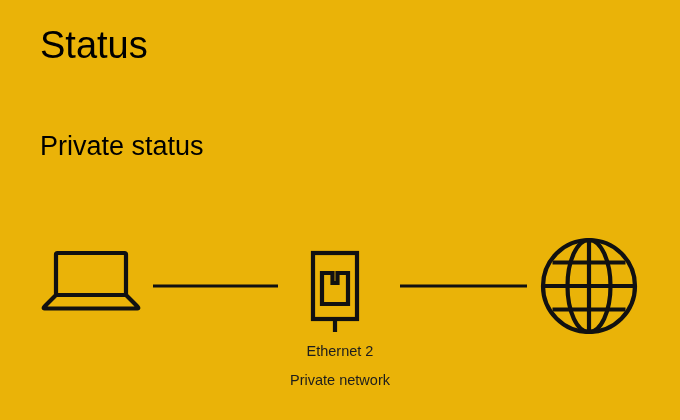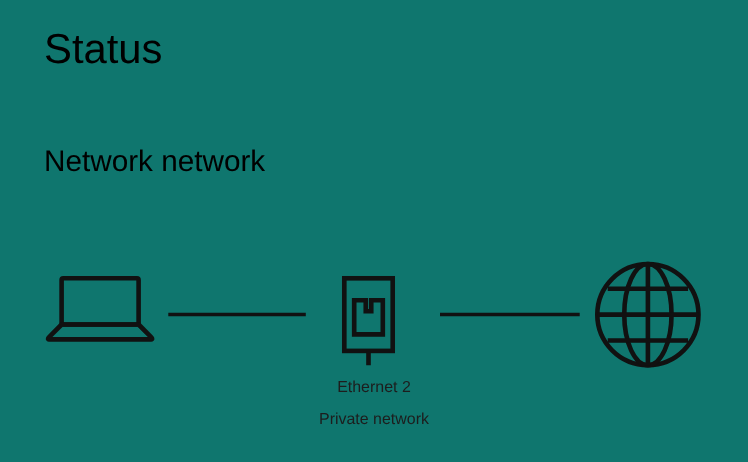--- a/index.html
+++ b/index.html
@@ -15,21 +15,21 @@
     color: #1a1a1a;
     overflow: hidden;
     position: relative;
     -webkit-font-smoothing: antialiased;
   }
   #settings-page {
     position: absolute;
     left: 0; top: 0;
     width: 680px;
     height: 420px;
-    background: #0f766e;
+    background: #eab308;
   }
   #page-title {
     position: absolute;
     left: 40px;
     top: 22px;
     font-size: 38px;
     font-weight: 300;
     letter-spacing: 0px;
     line-height: 1.25;
     color: #000000;
@@ -62,21 +62,21 @@
     fill: #1d1d1d;
   }
 </style>
 </head>
 <body>
 
 <div id="settings-page">
 
   <div id="page-title">Status</div>
 
-  <div id="section-heading">Network network</div>
+  <div id="section-heading">Private status</div>
 
   <div id="network-diagram">
     <svg width="680" height="180" viewBox="0 0 680 180" xmlns="http://www.w3.org/2000/svg">
 
       <line x1="153" y1="61" x2="278" y2="61" stroke="#111111" stroke-width="3.2" stroke-linecap="butt"></line>
 
       <line x1="400" y1="61" x2="527" y2="61" stroke="#111111" stroke-width="3.2" stroke-linecap="butt"></line>
 
       <g fill="none" stroke="#111111" stroke-width="4.2" stroke-linejoin="round" stroke-linecap="round">
         <rect x="56" y="28" width="70" height="42" rx="1.5" ry="1.5"></rect>

